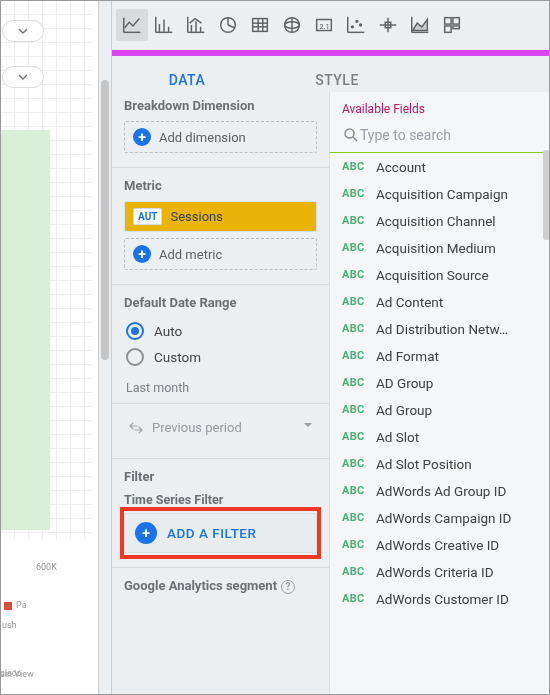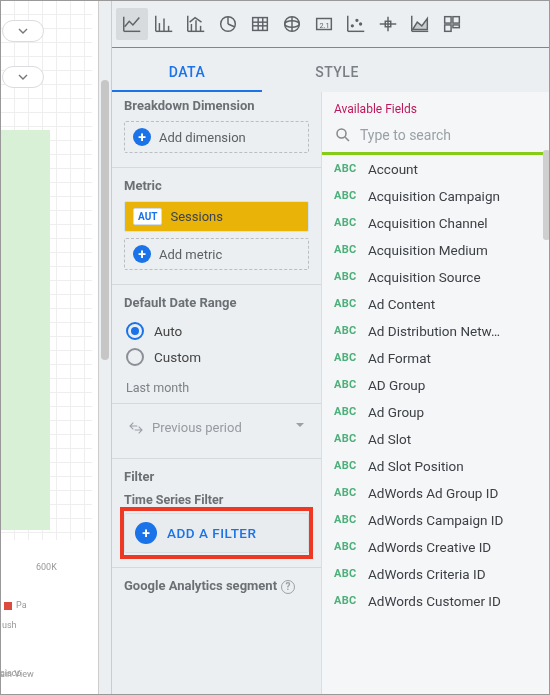--- a/index.html
+++ b/index.html
@@ -14,21 +14,21 @@
   .tiny { position:absolute; font-size:9px; color:#999; left:4px;}
   .tinysq { position:absolute; width:8px; height:8px; }
 
   .outer-border { position:absolute; left:0; top:0; width:550px; height:695px; border:1px solid #999; pointer-events:none;}
 
   .divider-v { position:absolute; left:98px; top:0; width:14px; height:695px; background:#eceff1; border-left:1px solid #ccc; border-right:1px solid #ccc;}
   .scrollbar { position:absolute; left:2px; top:80px; width:8px; height:280px; background:#c6c6c6; border-radius:4px;}
 
   .main { position:absolute; left:112px; top:0; right:0; height:695px; background:#eceff1;}
 
-  .chart-bar { height:48px; display:flex; align-items:center; gap:0; padding-left:4px; background:#eceff1; border-bottom:1px solid #d946ef;}
+  .chart-bar { height:56px; display:flex; align-items:center; gap:0; padding-left:4px; background:#eceff1; border-bottom:6px solid #d946ef;}
   .chart-btn { width:32px; height:32px; display:flex; align-items:center; justify-content:center; color:#5f6368; cursor:pointer; border-radius:2px;}
   .chart-btn.sel { background:#d7dbdd;}
   .chart-btn svg { width:22px; height:22px; stroke:#5f6368; fill:none; stroke-width:1.6;}
 
   .tabs { height:44px; display:flex; align-items:flex-end; background:#eceff1;}
   .tab { width:150px; text-align:center; padding:12px 0 10px; font-size:14px; font-weight:500; letter-spacing:.5px; color:#7a7f85; cursor:pointer; border-bottom:2px solid transparent;}
   .tab.sel { color:#1a73e8; border-bottom-color:#1a73e8;}
 
   .content { position:absolute; top:92px; left:0; right:0; bottom:0; display:flex;}
   .left-col { width:218px; background:#eceff1; border-right:1px solid #ddd; overflow:hidden;}
@@ -55,21 +55,21 @@
 
   .add-filter-wrap { position:relative;}
   .highlight-box { position:absolute; left:-4px; top:-6px; right:-4px; bottom:-6px; border:4px solid #ef3824; pointer-events:none;}
   .add-filter { border:1px solid #dadfe4; background:#e9ecef; border-radius:2px; padding:8px 10px; display:flex; align-items:center; gap:10px; cursor:pointer;}
   .add-filter .plus-circ { width:22px; height:22px;}
   .add-filter-text { font-size:13.5px; font-weight:500; color:#1a73e8; letter-spacing:.5px;}
   .helpico { display:inline-flex; width:14px; height:14px; border:1.2px solid #9aa0a6; border-radius:50%; font-size:10px; color:#9aa0a6; align-items:center; justify-content:center; margin-left:4px;}
 
   .right-col { flex:1; background:#f5f6f7; display:flex; flex-direction:column;}
   .af-title { font-size:12px; font-weight:400; color:#be185d; padding:10px 12px 6px;}
-  .search-row { display:flex; align-items:center; gap:8px; padding:4px 12px 8px; border-bottom:3px solid #84cc16;justify-content:space-between;}
+  .search-row { display:flex; align-items:center; padding:4px 12px 8px; border-bottom:1px solid #84cc16;justify-content:space-between;}
   .mag { width:18px; height:18px; color:#888;}
   .search-in { border:none; background:transparent; font-size:14px; color:#666; outline:none; flex:1;}
   .search-in::placeholder { color:#9aa0a6;}
   .field-list { flex:1; overflow:hidden;}
   .field-row { display:flex; align-items:center; gap:10px; padding:5.5px 12px; cursor:pointer;}
   .abc { font-size:11px; font-weight:700; letter-spacing:.3px; color:#4db07a; width:24px;}
   .fname { font-size:13.5px; color:#3d4146; white-space:nowrap; overflow:hidden; text-overflow:ellipsis;}
   .vscroll { position:absolute; right:0; top:150px; width:7px; height:90px; background:#cfcfcf; border-radius:3px;}
 </style>
 </head>

